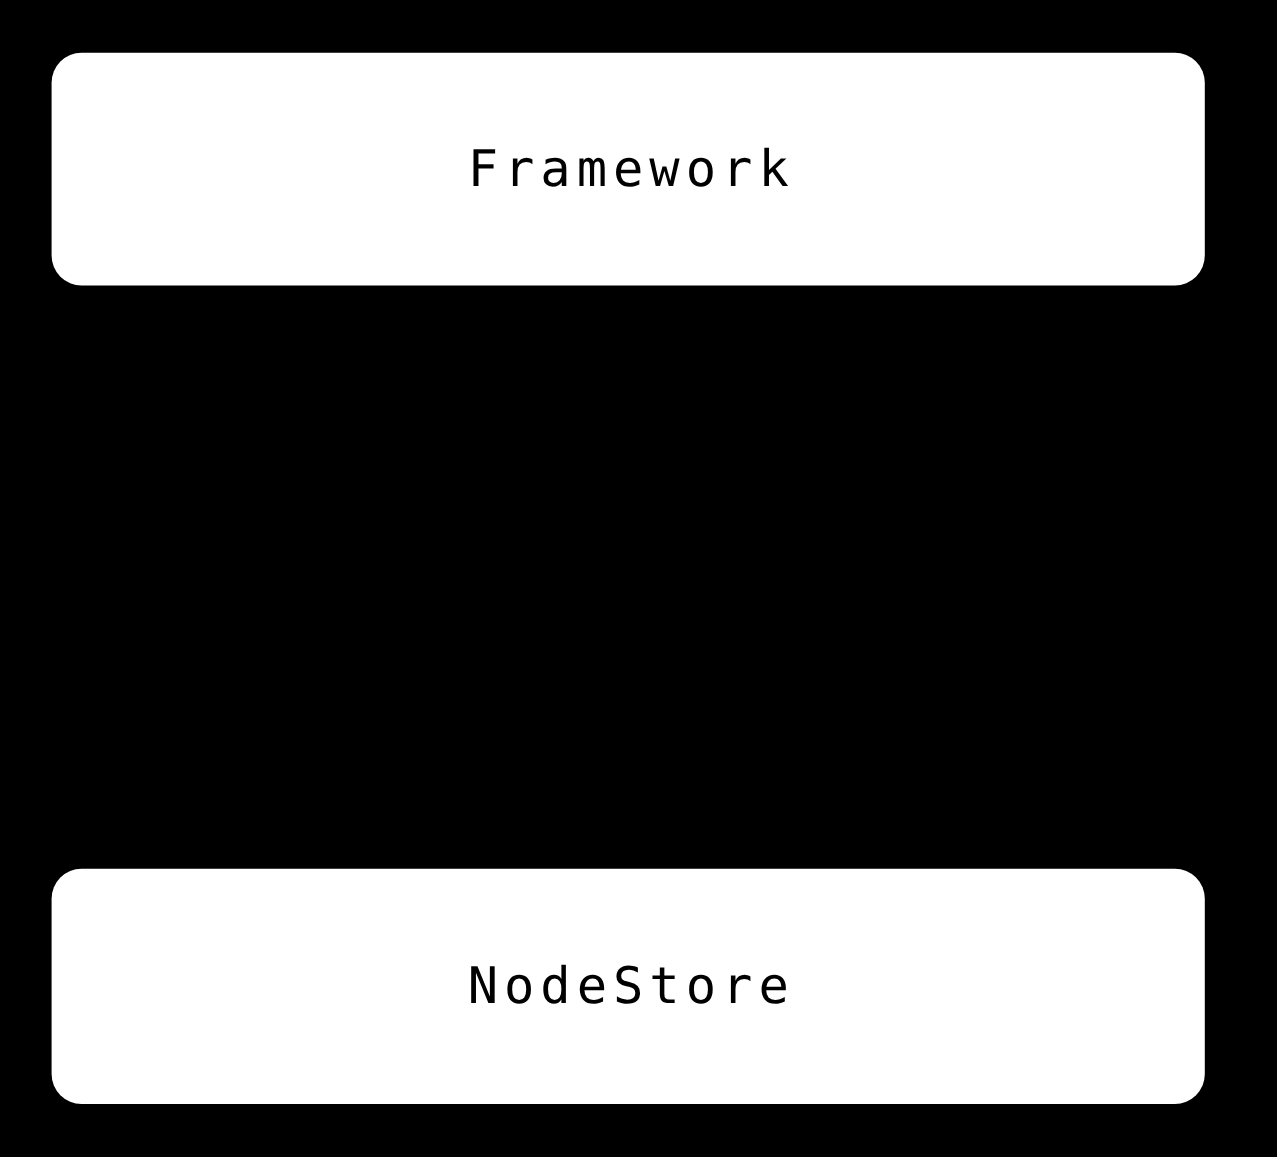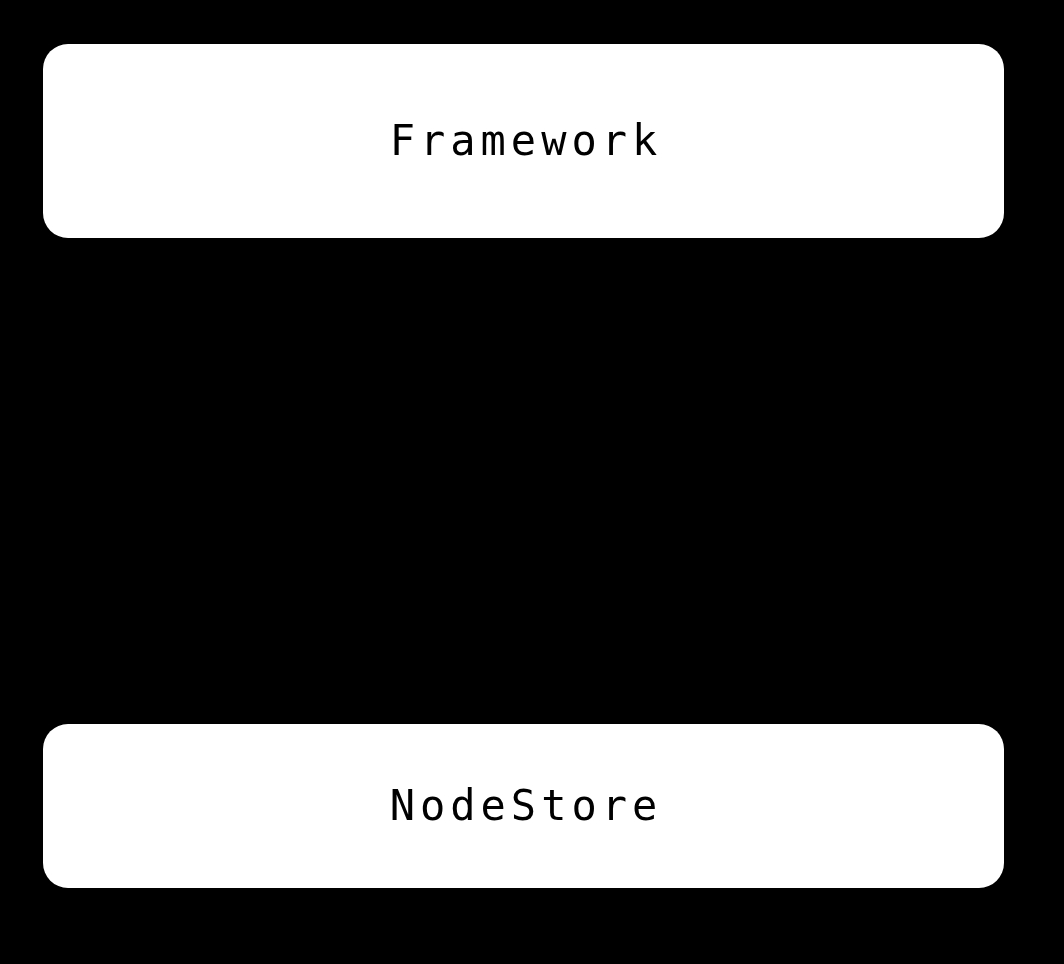--- a/index.html
+++ b/index.html
@@ -44,17 +44,17 @@
 </head>
 <body style="background: rgb(0, 0, 0);">
 
 <div id="canvas" style="width: 1064px; height: 964px; background: rgb(0, 0, 0);">
 
   <div class="node" id="node-framework" style="left: 43px; top: 44px; width: 961px; height: 194px; background: rgb(255, 255, 255);">
     <span class="node-label" style="color: rgb(0, 0, 0);">Framework</span>
   </div>
 
 
-  <div class="node" id="node-nodestore" style="left: 43px; top: 724px; width: 961px; height: 164px; background: rgb(255, 255, 255);">
+  <div class="node" id="node-nodestore" style="left: 43px; top: 724px; width: 961px; height: 196px; background: rgb(255, 255, 255);">
     <span class="node-label" style="color: rgb(0, 0, 0);">NodeStore</span>
   </div>
 
 </div>
 
 </body></html>

